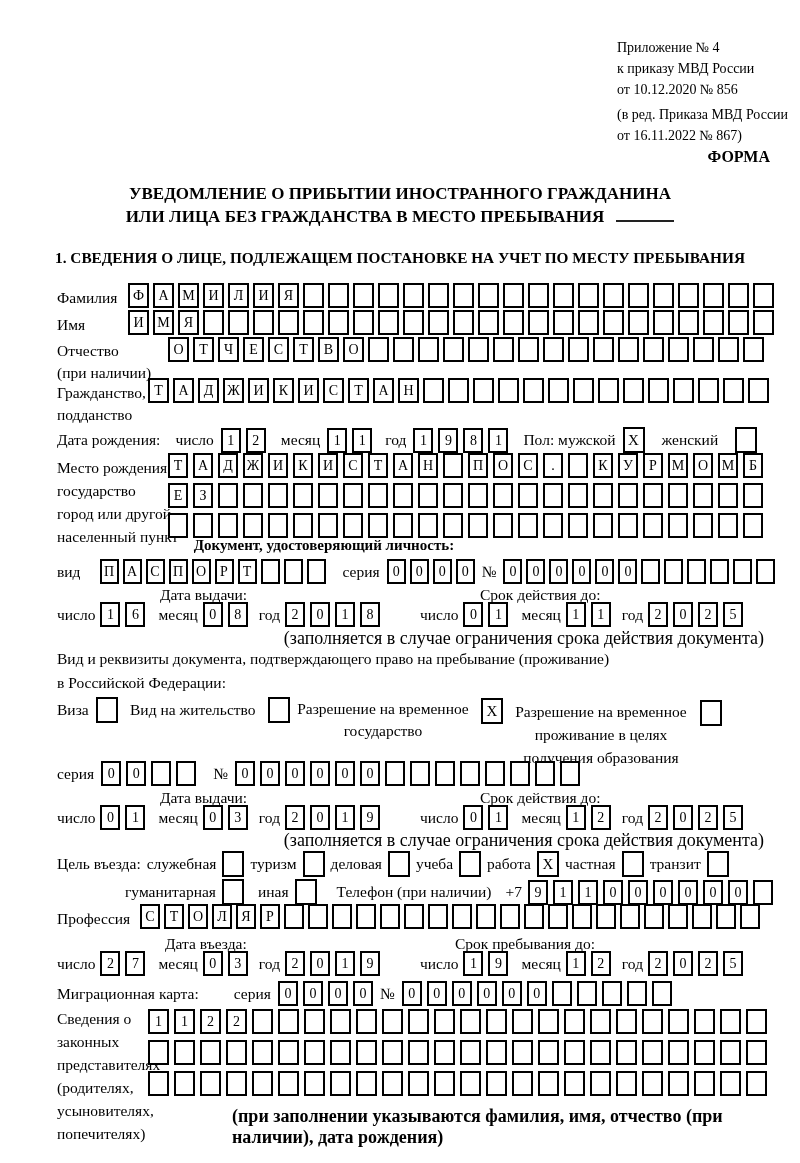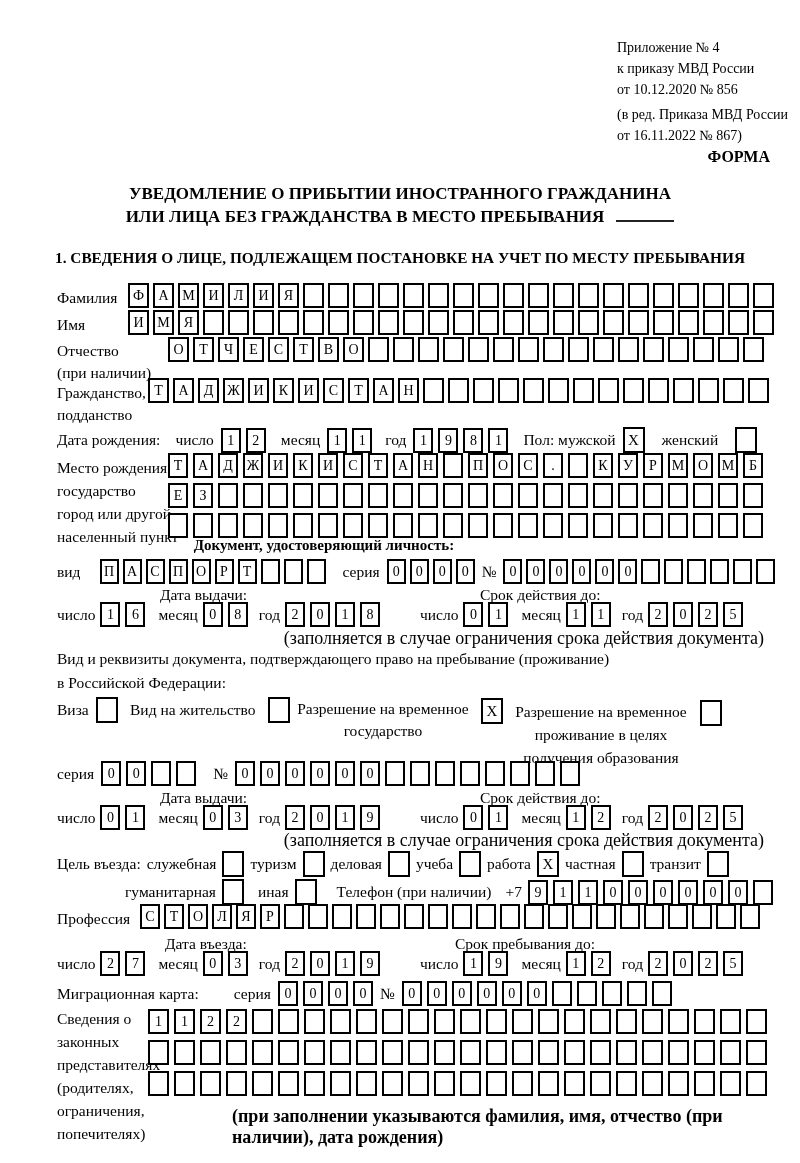--- a/index.html
+++ b/index.html
@@ -586,21 +586,21 @@
         <span class="cell"></span>
         <span class="cell"></span>
       </div>
   </div>
 
   <div class="abs" style="left:57px;top:1007px;line-height:23px;">
     <span class="blockline">Сведения о</span>
     <span class="blockline">законных</span>
     <span class="blockline">представителях</span>
     <span class="blockline">(родителях,</span>
-    <span class="blockline">ограничения,</span>
+    <span class="blockline">усыновителях,</span>
     <span class="blockline">попечителях)</span>
   </div>
   <div class="cells abs" style="left:148px;top:1009px;--cw:21px;--g:5px;">
       <span class="cell">1</span>
       <span class="cell">1</span>
       <span class="cell">2</span>
       <span class="cell">2</span>
       <span class="cell"></span>
       <span class="cell"></span>
       <span class="cell"></span>

